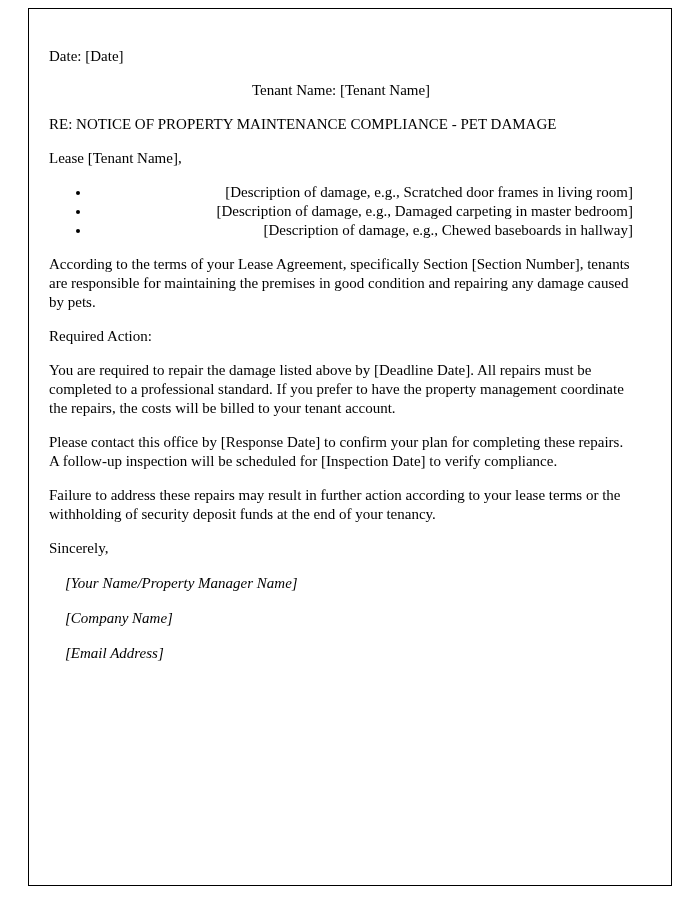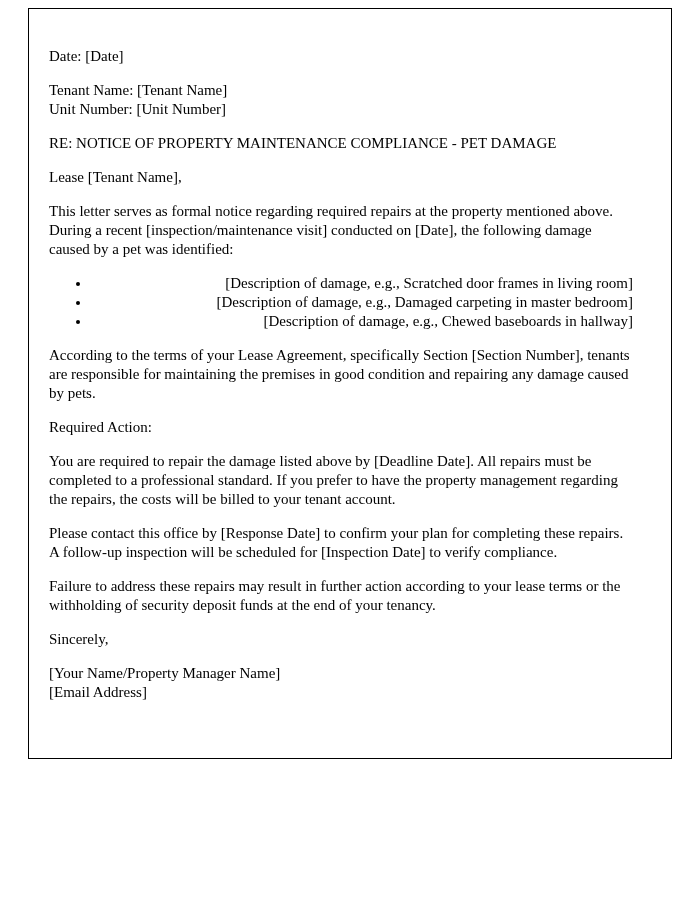--- a/index.html
+++ b/index.html
@@ -12,93 +12,94 @@
     height: 900px;
     font-family: "Liberation Serif", "DejaVu Serif", serif;
     color: #000000;
     position: relative;
   }
   .letter-page {
     position: absolute;
     left: 28px;
     top: 8px;
     width: 644px;
-    height: 751px;
+    height: 878px;
     box-sizing: border-box;
     border: 1px solid #000000;
     background: #ffffff;
     padding: 38px 38px 20px 20px;
     overflow: hidden;
   }
   .letter-page p,
   .letter-page ul {
     margin: 0 0 15px 0;
     font-size: 15px;
     line-height: 19px;
   }
   .tight-block p {
     margin: 0;
+    text-align: center;
   }
   .tight-block {
     margin: 0 0 15px 0;
   }
   .subject-line {
     font-weight: normal;
   }
   .section-heading {
     font-weight: normal;
   }
   ul.damage-list {
     padding-left: 42px;
     list-style-type: disc;
   }
   ul.damage-list li {
     margin: 0;
     padding-left: 2px;
     text-align: right;
   }
   .signature-block p {
-    margin: 0;
+    margin: 16px;
+    font-style: italic;
   }
 </style>
 </head>
 <body>
 
 <div class="letter-page">
 
   <p>Date: [Date]</p>
 
   <div class="tight-block">
     <p>Tenant Name: [Tenant Name]</p>
-    <p>Unit Number: [Unit Number]</p>
   </div>
 
   <p class="subject-line">RE: NOTICE OF PROPERTY MAINTENANCE COMPLIANCE - PET DAMAGE</p>
 
   <p>Lease [Tenant Name],</p>
 
-  <p>This letter serves as formal notice regarding required repairs at the property mentioned above. During a recent [inspection/maintenance visit] conducted on [Date], the following damage caused by a pet was identified:</p>
 
   <ul class="damage-list">
     <li>[Description of damage, e.g., Scratched door frames in living room]</li>
     <li>[Description of damage, e.g., Damaged carpeting in master bedroom]</li>
     <li>[Description of damage, e.g., Chewed baseboards in hallway]</li>
   </ul>
 
   <p>According to the terms of your Lease Agreement, specifically Section [Section Number], tenants are responsible for maintaining the premises in good condition and repairing any damage caused by pets.</p>
 
   <p class="section-heading">Required Action:</p>
 
-  <p>You are required to repair the damage listed above by [Deadline Date]. All repairs must be completed to a professional standard. If you prefer to have the property management regarding the repairs, the costs will be billed to your tenant account.</p>
+  <p>You are required to repair the damage listed above by [Deadline Date]. All repairs must be completed to a professional standard. If you prefer to have the property management coordinate the repairs, the costs will be billed to your tenant account.</p>
 
   <p>Please contact this office by [Response Date] to confirm your plan for completing these repairs. A follow-up inspection will be scheduled for [Inspection Date] to verify compliance.</p>
 
   <p>Failure to address these repairs may result in further action according to your lease terms or the withholding of security deposit funds at the end of your tenancy.</p>
 
 
   <p>Sincerely,</p>
 
   <div class="signature-block">
     <p>[Your Name/Property Manager Name]</p>
+    <p>[Company Name]</p>
     <p>[Email Address]</p>
   </div>
 
 </div>
 
 </body></html>

